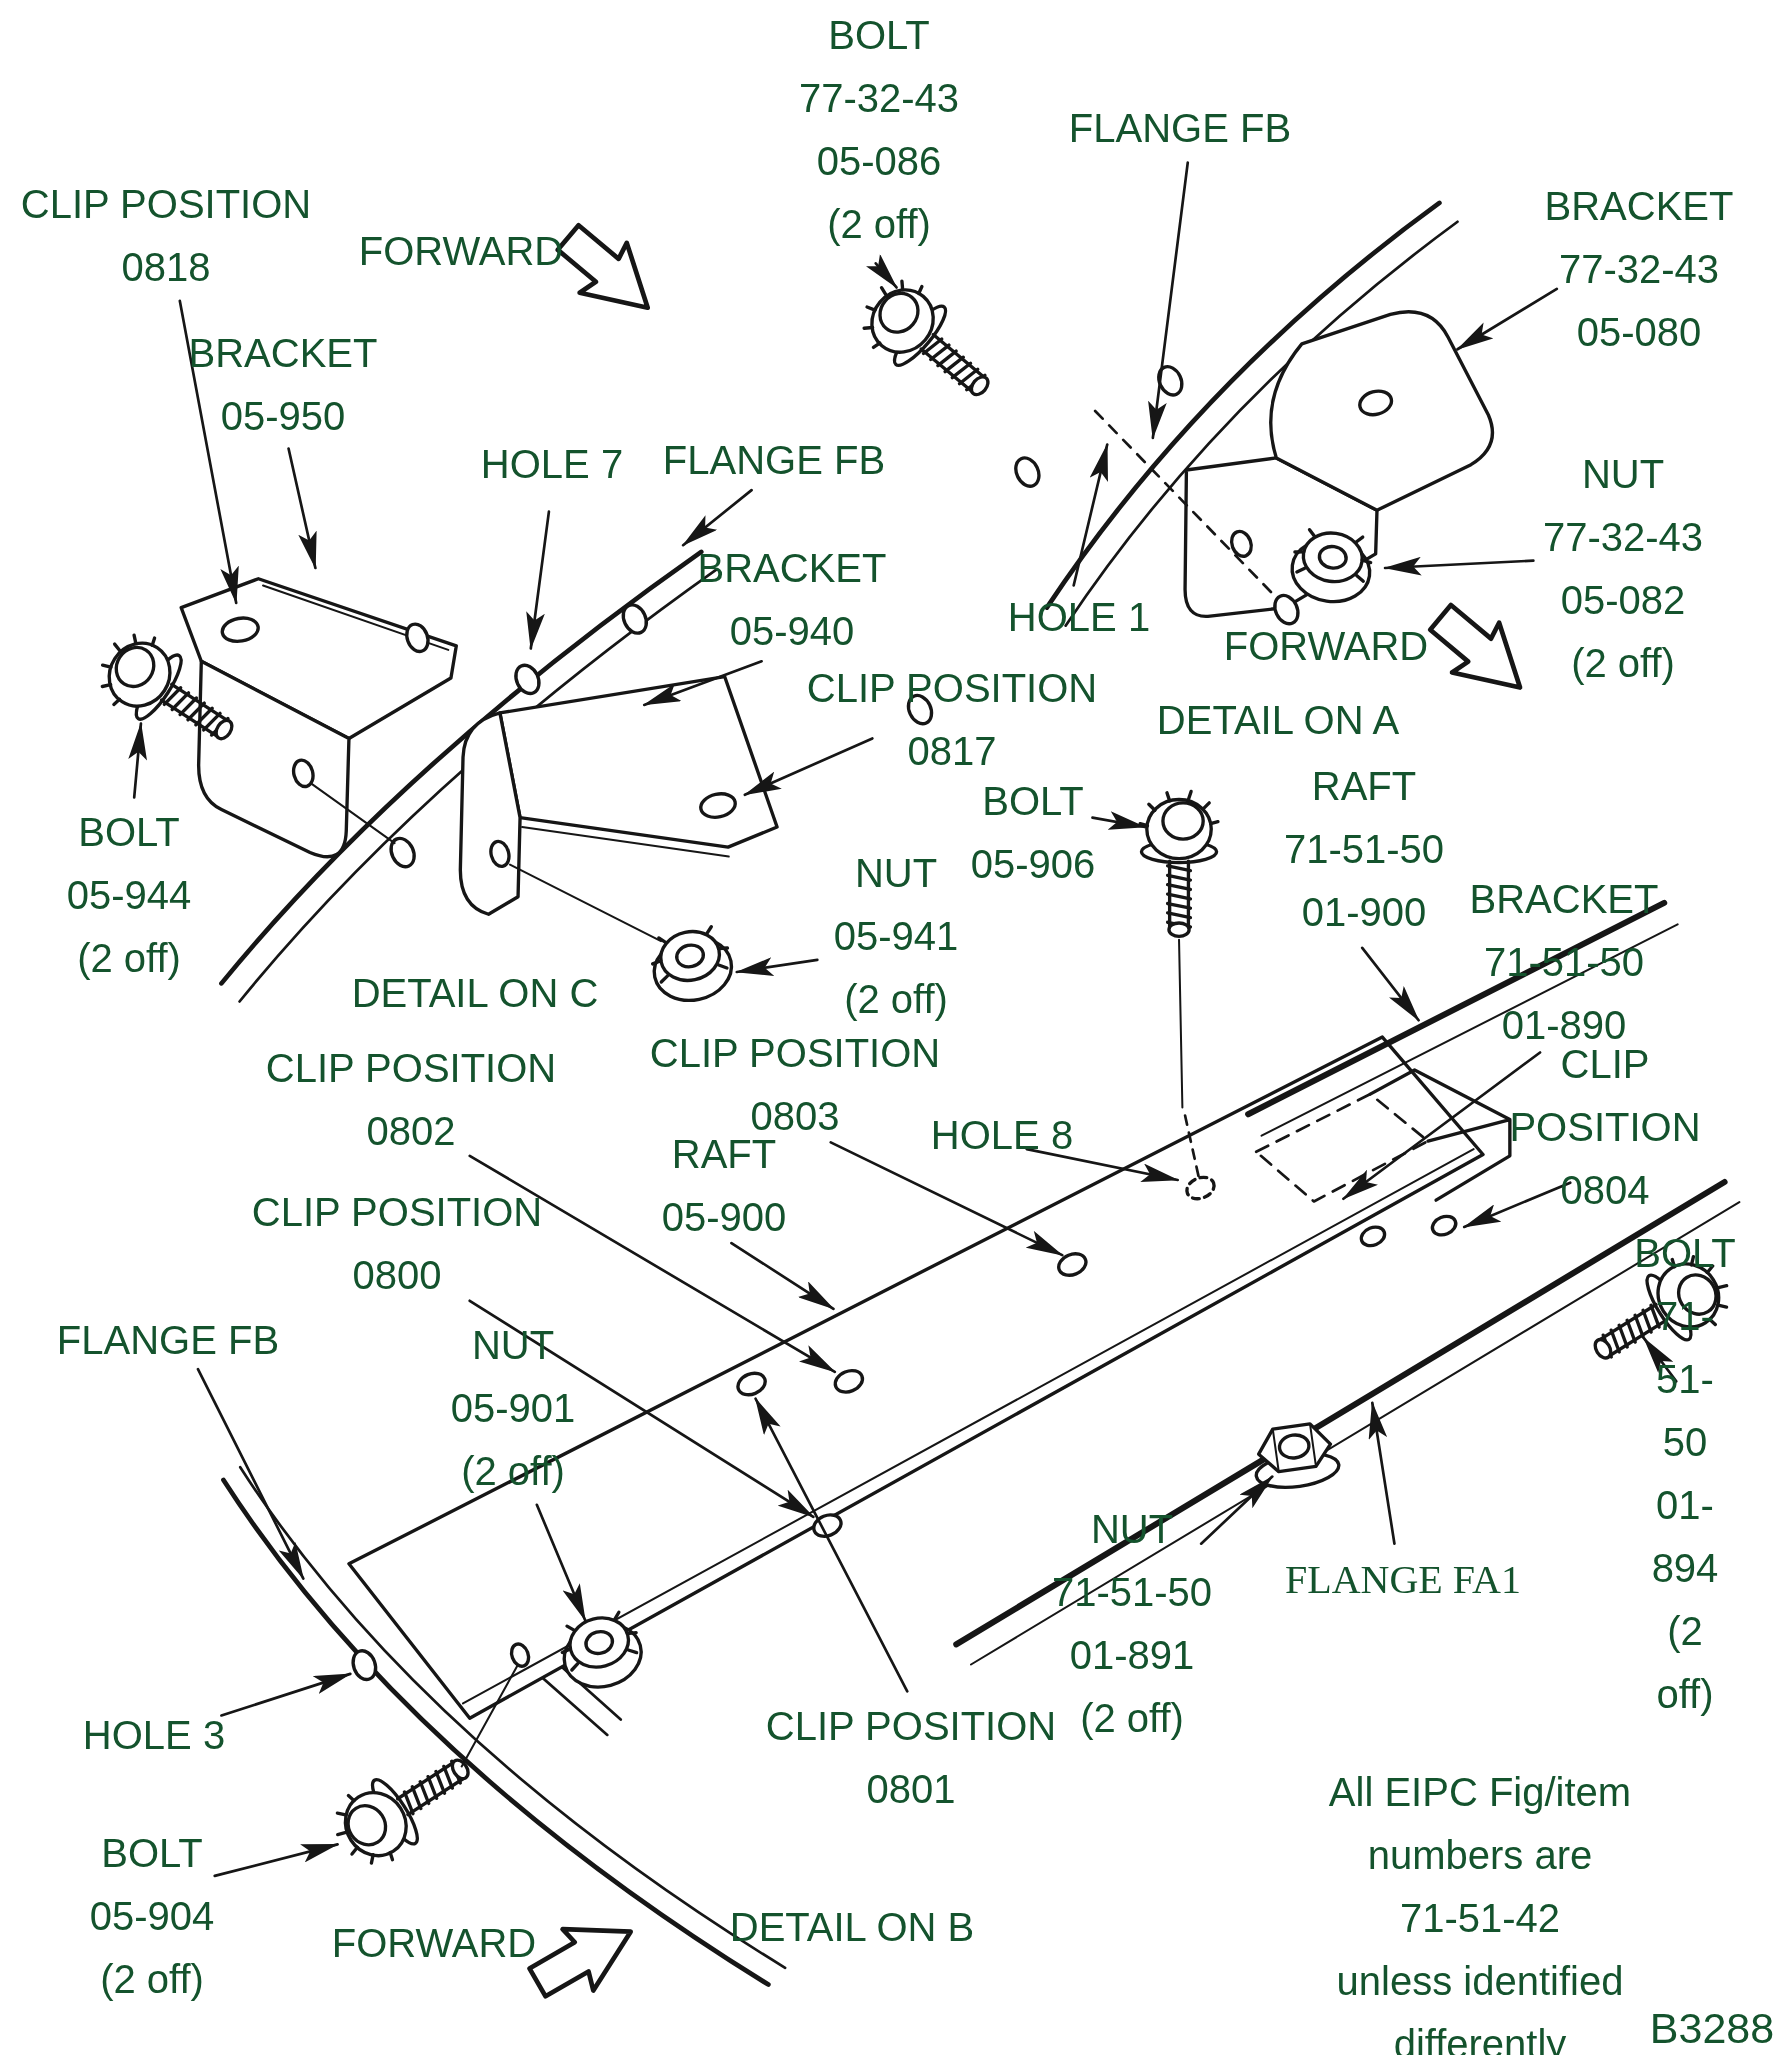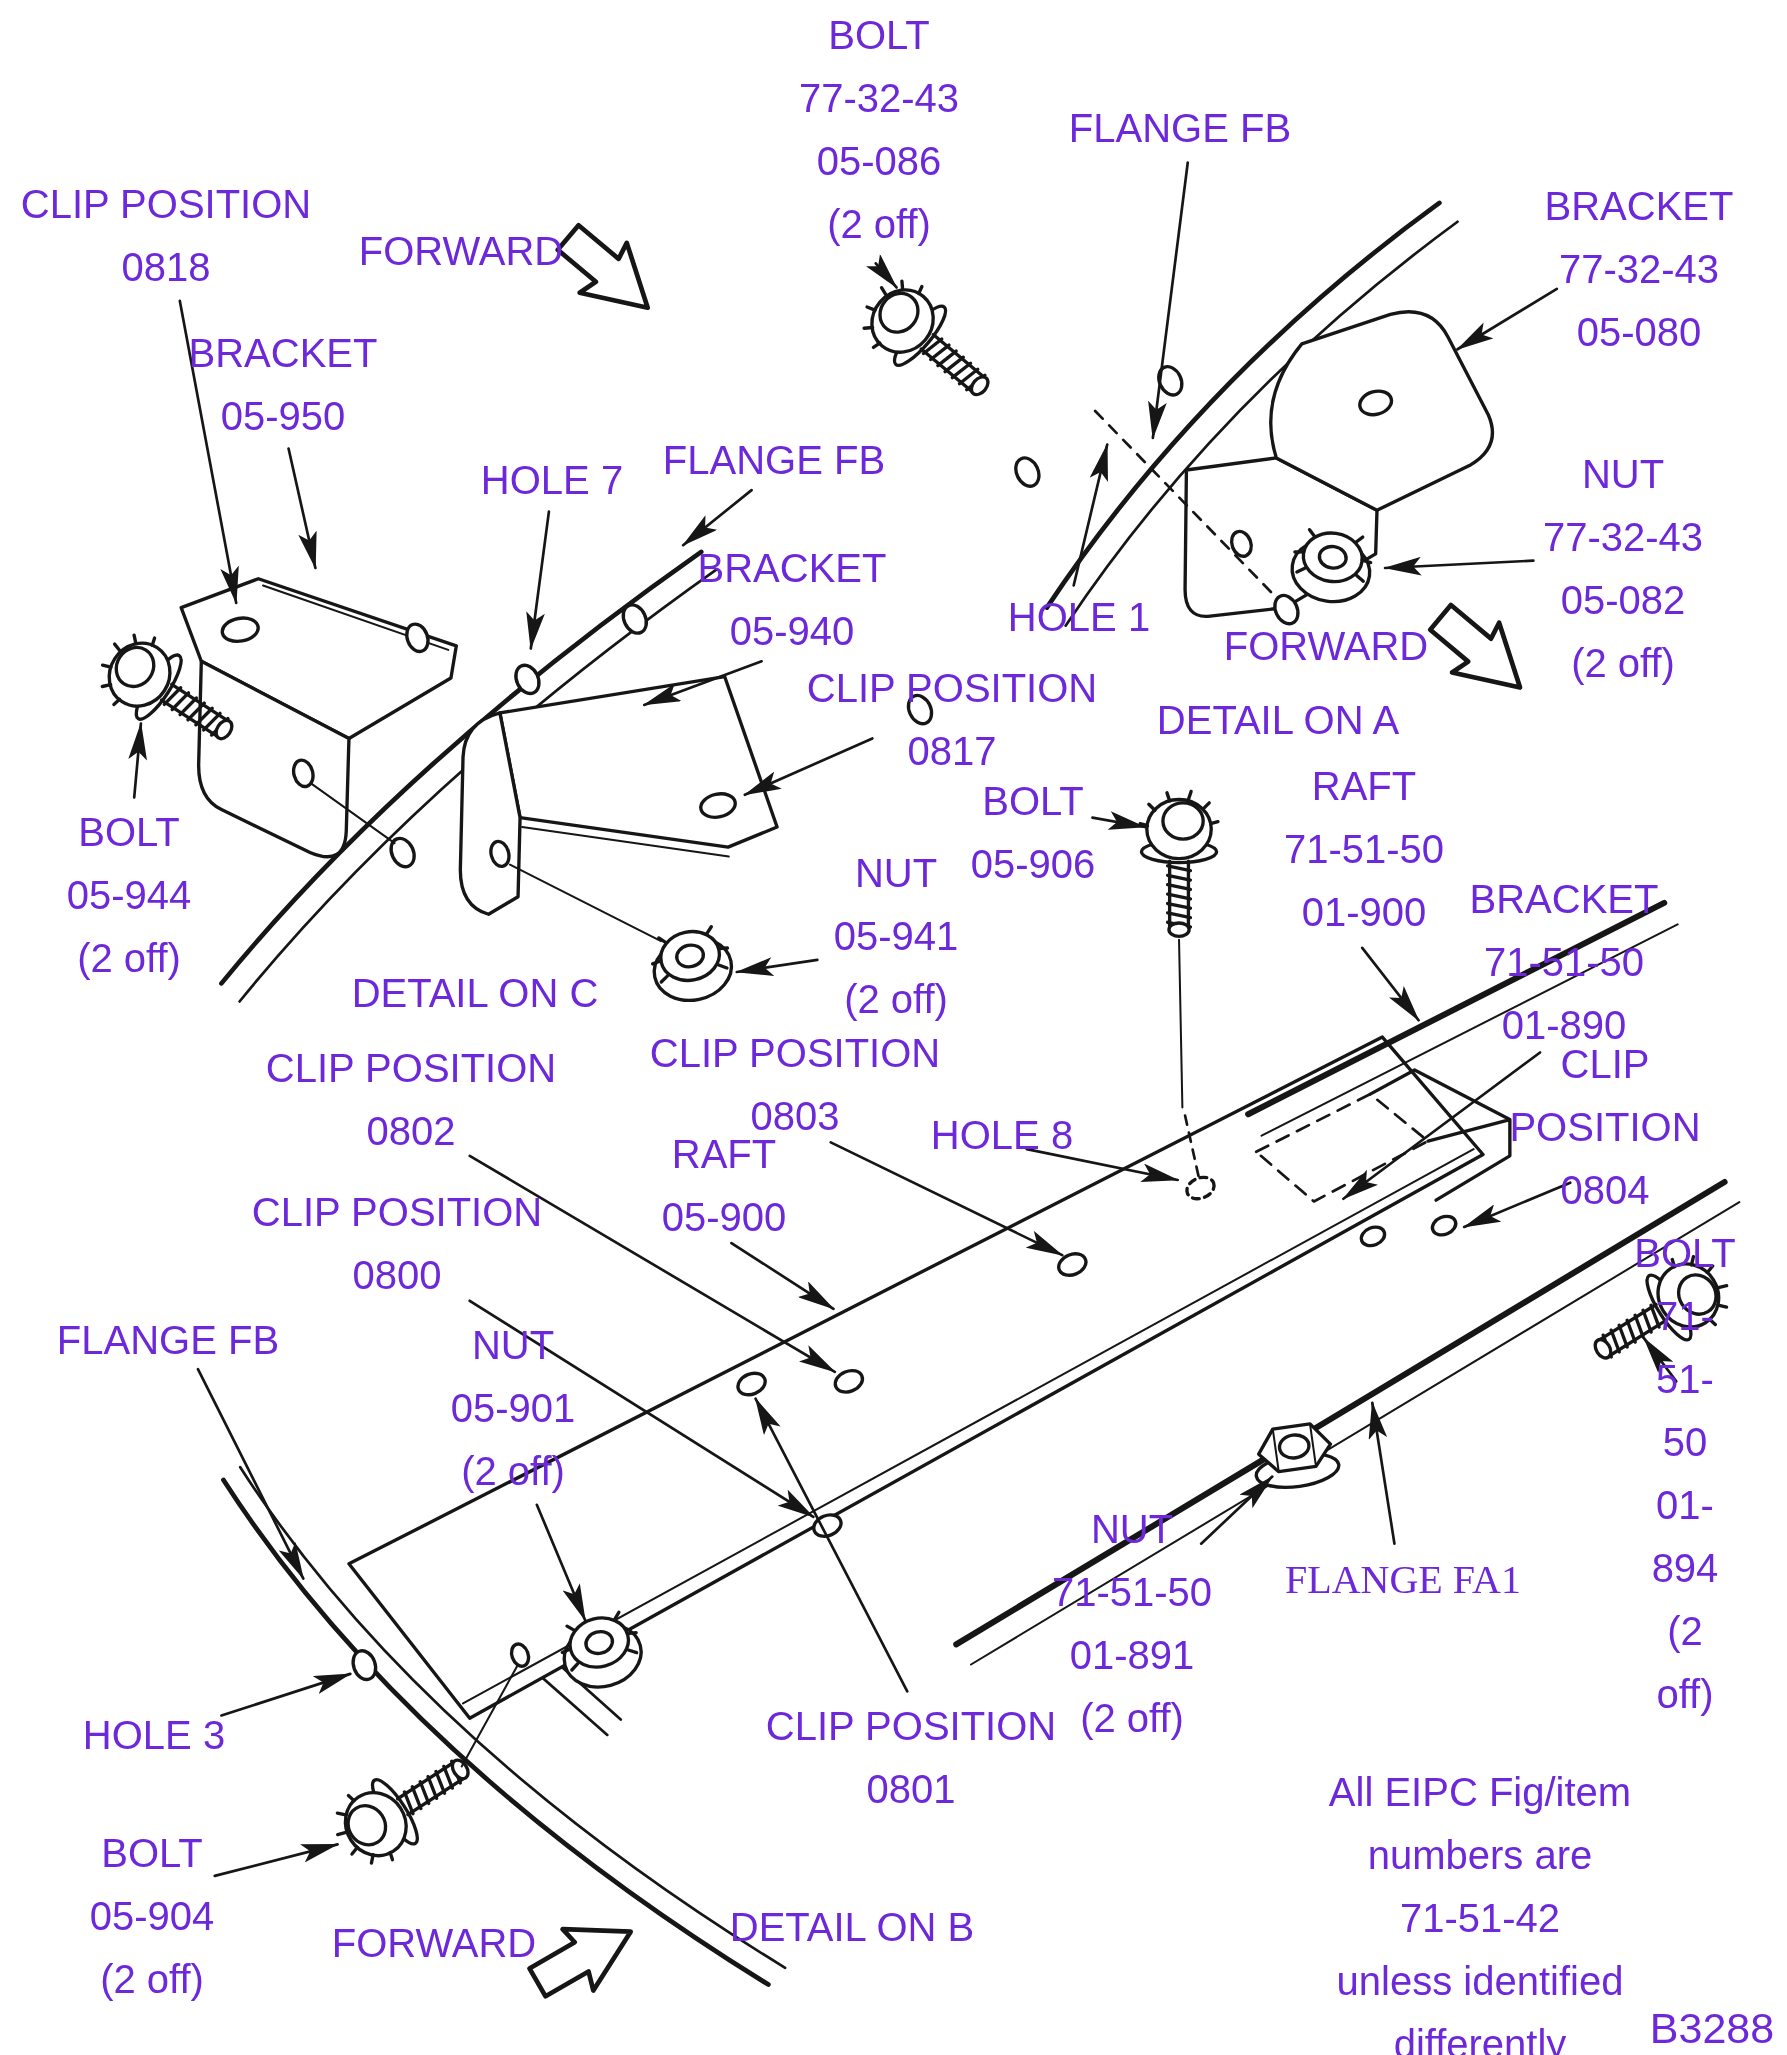--- a/index.html
+++ b/index.html
@@ -1,20 +1,20 @@
 <!DOCTYPE html>
 <html style="font-size:10.7px"><head>
 <meta charset="utf-8">
 <style>
   html,body{margin:0;padding:0;background:#e8e8e8;}
   #page{position:relative;width:1787px;height:2056px;background:#ffffff;overflow:hidden;
         font-family:"Liberation Sans",sans-serif;}
   #art{position:absolute;left:0;top:0;width:1787px;height:2056px;}
   .lbl{position:absolute;transform:translate(-50%,-50%);text-align:center;
-       font-size:40px;line-height:63px;color:#6d28d9;white-space:pre-line;
+       font-size:40px;line-height:63px;color:#14532d;white-space:pre-line;
        font-family:"Liberation Sans",sans-serif;letter-spacing:0px;}
   .ref{font-size:43px;}
   svg *{vector-effect:none;}
 </style>
 </head>
 <body>
 
 <div id="page">
 
 <svg id="art" viewBox="0 0 2663 3063" xmlns="http://www.w3.org/2000/svg" fill="none" stroke="#161616" stroke-width="5" stroke-linecap="round" stroke-linejoin="round">
@@ -201,21 +201,21 @@
 05-086
 (2 off)</div>
       <div class="lbl" style="left: 1180px; top: 128px;">FLANGE FB</div>
       <div class="lbl" style="left: 1639px; top: 269px;">BRACKET
 77-32-43
 05-080</div>
       <div class="lbl" style="left: 1623px; top: 569px;">NUT
 77-32-43
 05-082
 (2 off)</div>
-      <div class="lbl" style="left: 552px; top: 480px;">HOLE 7</div>
+      <div class="lbl" style="left: 552px; top: 464px;">HOLE 7</div>
       <div class="lbl" style="left: 774px; top: 460px;">FLANGE FB</div>
       <div class="lbl" style="left: 792px; top: 600px;">BRACKET
 05-940</div>
       <div class="lbl" style="left: 952px; top: 720px;">CLIP POSITION
 0817</div>
       <div class="lbl" style="left: 1079px; top: 617px;">HOLE 1</div>
       <div class="lbl" style="left: 1326px; top: 646px;">FORWARD</div>
       <div class="lbl" style="left: 1278px; top: 720px;">DETAIL ON A</div>
       <div class="lbl" style="left: 1033px; top: 833px;">BOLT
 05-906</div>

